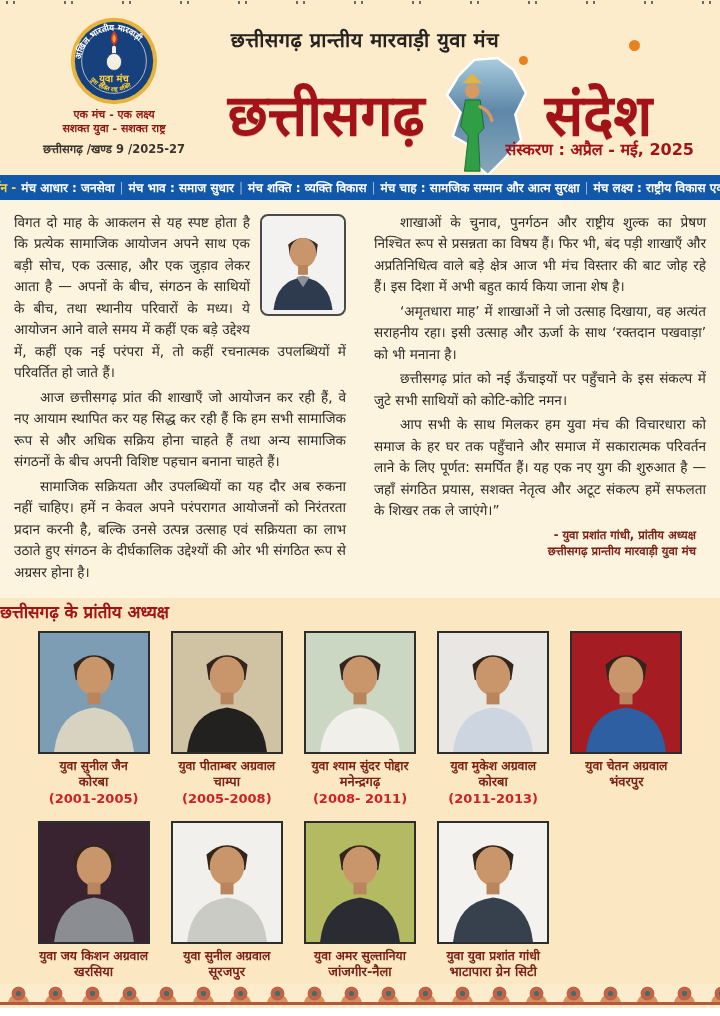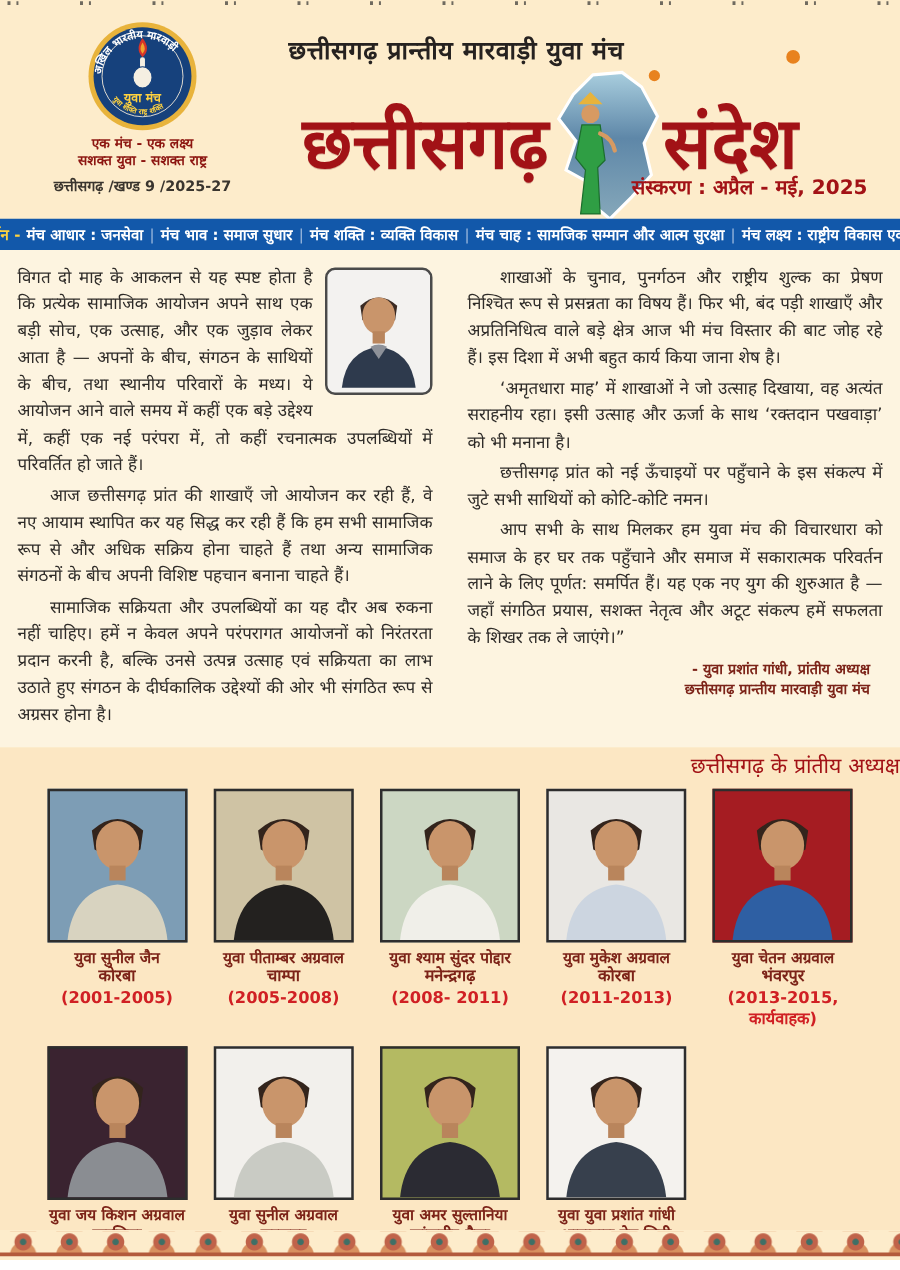--- a/index.html
+++ b/index.html
@@ -32,21 +32,21 @@
   .white-strip{position:absolute;top:1008px;left:0;right:0;bottom:0;background:#ffffff;}
   
   .header{position:absolute;top:12px;left:0;right:0;height:163px;}
   .logo-wrap{position:absolute;left:34px;top:2px;width:160px;text-align:center;}
   .logo{width:90px;height:90px;display:block;margin:2px auto 2px;}
   .slogan{font-size:11px;font-weight:bold;color:#8c1510;line-height:1.3;}
   .edition{font-size:11.5px;font-weight:bold;color:#3a352e;margin-top:4px;}
   .org-line{position:absolute;left:150px;width:430px;top:14px;text-align:center;
     font-size:20px;font-weight:bold;color:#262220;letter-spacing:.5px;}
   .title-row{position:absolute;left:172px;top:40px;width:536px;display:flex;
-    align-items:center;justify-content:center;gap:4px;}
+    align-items:center;justify-content:center;gap:18px;}
   .title-word{font-size:57px;font-weight:800;color:var(--accent_red);line-height:1.1;
     text-shadow:0 1px 0 rgba(120,20,20,.25);}
   .map-art{width:88px;height:122px;margin:4px -2px 0;}
   .issue-line{position:absolute;right:26px;top:126px;font-size:16px;font-weight:bold;
     color:var(--accent_red);}
   .dot{position:absolute;border-radius:50%;background:#e8821e;}
   .dot1{left:519px;top:44px;width:9px;height:9px;}
   .dot2{left:629px;top:28px;width:11px;height:11px;}
   
   .nav-bar{position:absolute;top:175px;left:0;right:0;height:25px;background:var(--nav_blue);
@@ -64,21 +64,21 @@
   .col-left p:first-of-type{text-indent:0;}
   .pres-photo{float:right;width:86px;height:102px;border:2px solid #4a4a4a;border-radius:8px;
     margin:2px 0 6px 10px;overflow:hidden;background:#f3f2f0;}
   .pres-photo svg{width:100%;height:100%;display:block;}
   .quote{text-align:center;color:#c3181b;font-weight:bold;font-size:14.5px;line-height:1.6;margin-top:8px;}
   .signature{text-align:right;color:var(--name_maroon);font-weight:bold;font-size:11.5px;
     line-height:1.45;margin-top:5px;padding-right:10px;}
   
   .presidents{position:absolute;top:598px;left:0;right:0;height:386px;background:var(--grid_cream);
     padding-top:2px;overflow:hidden;}
-  .section-title{text-align:right;font-size:17px;font-weight:400;color:var(--accent_red);
+  .section-title{text-align:left;font-size:17px;font-weight:700;color:var(--accent_red);
     margin-bottom:8px;}
   .grid{display:grid;grid-template-columns:repeat(5,1fr);column-gap:10px;row-gap:13px;
     padding:0 32px;}
   .card{text-align:center;}
   .photo{width:112px;height:123px;margin:0 auto;border:2px solid #2d2d2d;overflow:hidden;background:#ccc;}
   .photo svg{width:100%;height:100%;display:block;}
   .p-name{font-size:12.3px;font-weight:bold;color:var(--name_maroon);margin-top:5px;line-height:1.25;}
   .p-city{font-size:13px;font-weight:bold;color:var(--name_maroon);line-height:1.25;}
   .p-term{font-size:13px;font-weight:bold;color:var(--bright_red);line-height:1.3;}
 </style>
@@ -250,21 +250,20 @@
         <div class="photo" style="background-color: rgb(165, 28, 34);">
           <svg viewBox="0 0 100 110">
             <path d="M31,29 q19,-17 38,0 l-2,14 q-17,10 -34,0 Z" fill="#33241c"></path>
             <ellipse cx="50" cy="40" rx="16" ry="18" fill="#c9956b"></ellipse>
             <rect x="44" y="55" width="12" height="11" fill="#b9855c"></rect>
             <path d="M13,110 Q17,73 50,69 Q83,73 87,110 Z" fill="#555" style="fill: rgb(46, 95, 163);"></path>
           </svg>
         </div>
         <div class="p-name">युवा चेतन अग्रवाल</div>
         <div class="p-city">भंवरपुर</div>
-        <div class="p-term">(2013-2015, कार्यवाहक)</div>
       </div>
 
       <div class="card">
         <div class="photo" style="background-color: rgb(58, 35, 48);">
           <svg viewBox="0 0 100 110">
             <path d="M31,29 q19,-17 38,0 l-2,14 q-17,10 -34,0 Z" fill="#33241c"></path>
             <ellipse cx="50" cy="40" rx="16" ry="18" fill="#c9956b"></ellipse>
             <rect x="44" y="55" width="12" height="11" fill="#b9855c"></rect>
             <path d="M13,110 Q17,73 50,69 Q83,73 87,110 Z" fill="#555" style="fill: rgb(138, 141, 146);"></path>
           </svg>

